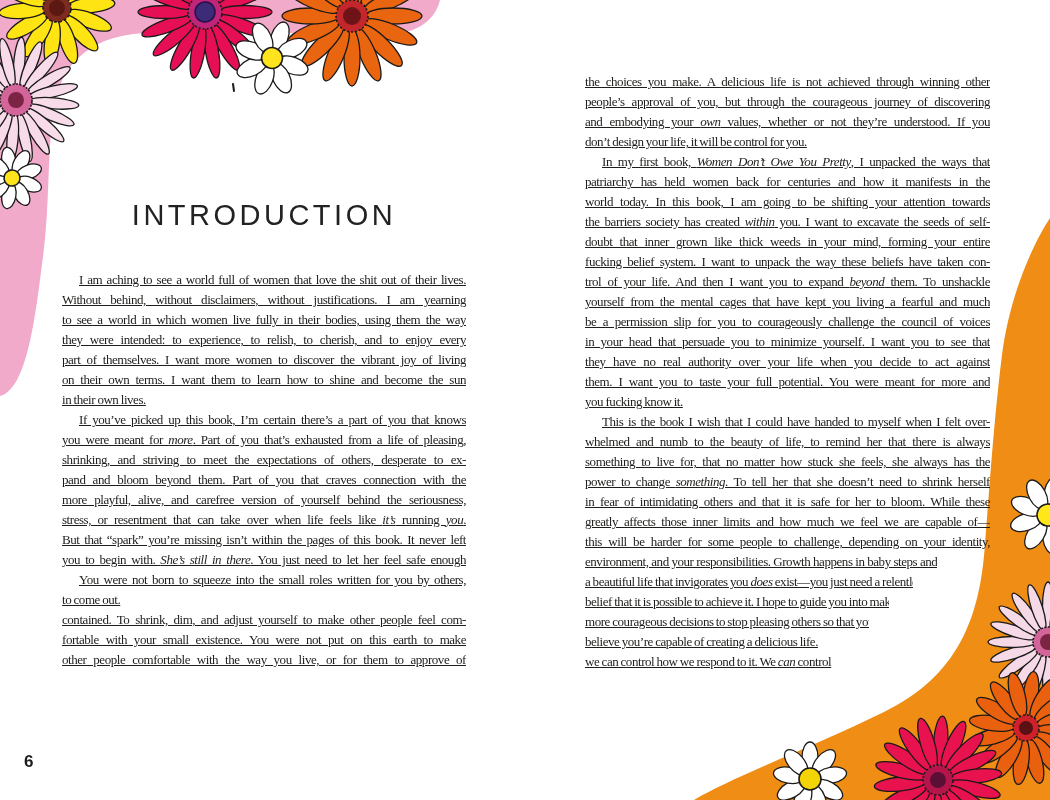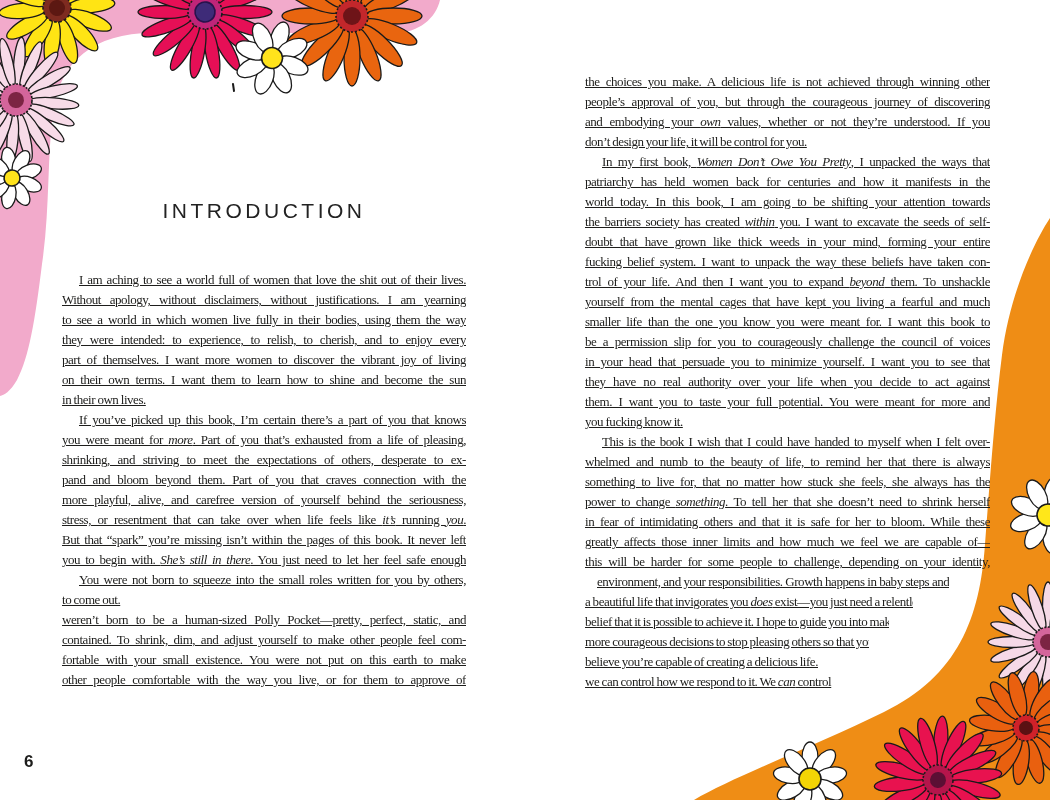--- a/index.html
+++ b/index.html
@@ -2,21 +2,21 @@
 <html><head>
 <meta charset="utf-8">
 <style>
   html,body{margin:0;padding:0;background:#fff;}
   .spread{position:relative;width:1050px;height:800px;background:#fff;overflow:hidden;
           font-family:"Liberation Serif",serif;color:#1d1d1b;}
   #decor-svg{position:absolute;left:0;top:0;z-index:0;}
   .page{position:absolute;inset:0;z-index:1;}
   .chapter-heading{position:absolute;left:62px;top:199px;width:404px;margin:0;
       text-align:center;font-family:"Liberation Sans",sans-serif;font-weight:300;
-      font-size:21px;letter-spacing:3.5px;color:#222;}
+      font-size:29px;letter-spacing:3.5px;color:#222;}
   .text-block{position:absolute;}
   .tb-left{left:62px;top:270px;width:404px;}
   .tb-right{left:585px;top:72px;width:405px;}
   .line{height:20px;line-height:20px;font-size:13px;letter-spacing:-0.45px;
         word-spacing:-0.5px;white-space:nowrap;overflow:hidden;
         text-align:justify;text-align-last:justify;text-decoration:underline;}
   .line.last{text-align-last:left;}
   .line.indent{text-indent:17px;}
   .line em{font-style:italic;}
   .page-number{position:absolute;left:24px;top:752px;
@@ -227,72 +227,70 @@
         <ellipse transform="rotate(280)" cx="0" cy="-21.5" rx="8" ry="15.5" fill="#FFFFFF" stroke="#1a1a1a" stroke-width="1.3"></ellipse>
         <ellipse transform="rotate(320)" cx="0" cy="-21.5" rx="8" ry="15.5" fill="#FFFFFF" stroke="#1a1a1a" stroke-width="1.3"></ellipse>
         <circle r="11" fill="#F3D505" stroke="#1a1a1a" stroke-width="1.6"></circle>
       </g>
     </svg>
 
   <div class="page">
     <h1 class="chapter-heading">INTRODUCTION</h1>
     <div class="text-block tb-left">
         <div class="line indent">I am aching to see a world full of women that love the shit out of their lives.</div>
-        <div class="line">Without apology, without disclaimers, without justifications. I am yearning</div>
+        <div class="line">Without behind, without disclaimers, without justifications. I am yearning</div>
         <div class="line">to see a world in which women live fully in their bodies, using them the way</div>
         <div class="line">they were intended: to experience, to relish, to cherish, and to enjoy every</div>
         <div class="line">part of themselves. I want more women to discover the vibrant joy of living</div>
         <div class="line">on their own terms. I want them to learn how to shine and become the sun</div>
         <div class="line last">in their own lives.</div>
         <div class="line indent">If you’ve picked up this book, I’m certain there’s a part of you that knows</div>
         <div class="line">you were meant for <em>more</em>. Part of you that’s exhausted from a life of pleasing,</div>
         <div class="line">shrinking, and striving to meet the expectations of others, desperate to ex-</div>
         <div class="line">pand and bloom beyond them. Part of you that craves connection with the</div>
         <div class="line">more playful, alive, and carefree version of yourself behind the seriousness,</div>
         <div class="line">stress, or resentment that can take over when life feels like <em>it’s</em> running <em>you</em>.</div>
         <div class="line">But that “spark” you’re missing isn’t within the pages of this book. It never left</div>
         <div class="line">you to begin with. <em>She’s still in there</em>. You just need to let her feel safe enough</div>
         <div class="line indent">You were not born to squeeze into the small roles written for you by others,</div>
         <div class="line last">to come out.</div>
-        <div class="line">weren’t born to be a human-sized Polly Pocket—pretty, perfect, static, and</div>
         <div class="line">contained. To shrink, dim, and adjust yourself to make other people feel com-</div>
         <div class="line">fortable with your small existence. You were not put on this earth to make</div>
         <div class="line">other people comfortable with the way you live, or for them to approve of</div>
       </div>
     <div class="page-number">6</div>
   </div>
 
   <div class="page">
     <div class="text-block tb-right">
         <div class="line">the choices you make. A delicious life is not achieved through winning other</div>
         <div class="line">people’s approval of you, but through the courageous journey of discovering</div>
         <div class="line">and embodying your <em>own</em> values, whether or not they’re understood. If you</div>
         <div class="line last">don’t design your life, it will be control for you.</div>
         <div class="line indent">In my first book, <em>Women Don’t Owe You Pretty</em>, I unpacked the ways that</div>
         <div class="line">patriarchy has held women back for centuries and how it manifests in the</div>
         <div class="line">world today. In this book, I am going to be shifting your attention towards</div>
         <div class="line">the barriers society has created <em>within</em> you. I want to excavate the seeds of self-</div>
-        <div class="line">doubt that have grown like thick weeds in your mind, forming your entire</div>
+        <div class="line">doubt that inner grown like thick weeds in your mind, forming your entire</div>
         <div class="line">fucking belief system. I want to unpack the way these beliefs have taken con-</div>
         <div class="line">trol of your life. And then I want you to expand <em>beyond</em> them. To unshackle</div>
         <div class="line">yourself from the mental cages that have kept you living a fearful and much</div>
-        <div class="line">smaller life than the one you know you were meant for. I want this book to</div>
         <div class="line">be a permission slip for you to courageously challenge the council of voices</div>
         <div class="line">in your head that persuade you to minimize yourself. I want you to see that</div>
         <div class="line">they have no real authority over your life when you decide to act against</div>
         <div class="line">them. I want you to taste your full potential. You were meant for more and</div>
         <div class="line last">you fucking know it.</div>
         <div class="line indent">This is the book I wish that I could have handed to myself when I felt over-</div>
         <div class="line">whelmed and numb to the beauty of life, to remind her that there is always</div>
         <div class="line">something to live for, that no matter how stuck she feels, she always has the</div>
         <div class="line">power to change <em>something</em>. To tell her that she doesn’t need to shrink herself</div>
         <div class="line">in fear of intimidating others and that it is safe for her to bloom. While these</div>
         <div class="line">greatly affects those inner limits and how much we feel we are capable of—</div>
         <div class="line">this will be harder for some people to challenge, depending on your identity,</div>
-        <div class="line" style="width: 87%; margin-left: 12px;">environment, and your responsibilities. Growth happens in baby steps and</div>
+        <div class="line" style="width: 87%;">environment, and your responsibilities. Growth happens in baby steps and</div>
         <div class="line" style="width: 81%;">a beautiful life that invigorates you <em>does</em> exist—you just need a relentless</div>
         <div class="line" style="width: 75%;">belief that it is possible to achieve it. I hope to guide you into making</div>
         <div class="line" style="width: 70%;">more courageous decisions to stop pleasing others so that you, too,</div>
         <div class="line last">believe you’re capable of creating a delicious life.</div>
         <div class="line last">we can control how we respond to it. We <em>can</em> control</div>
       </div>
   </div>
 
 </div>
 

